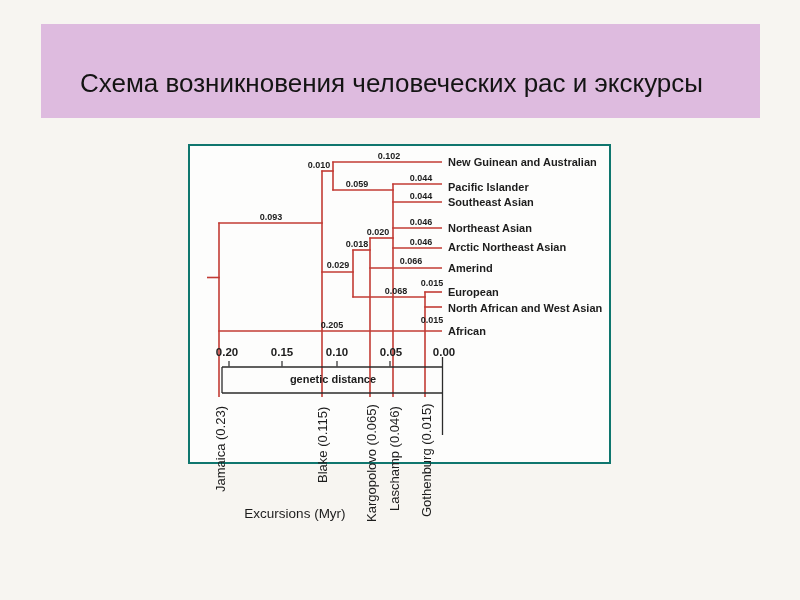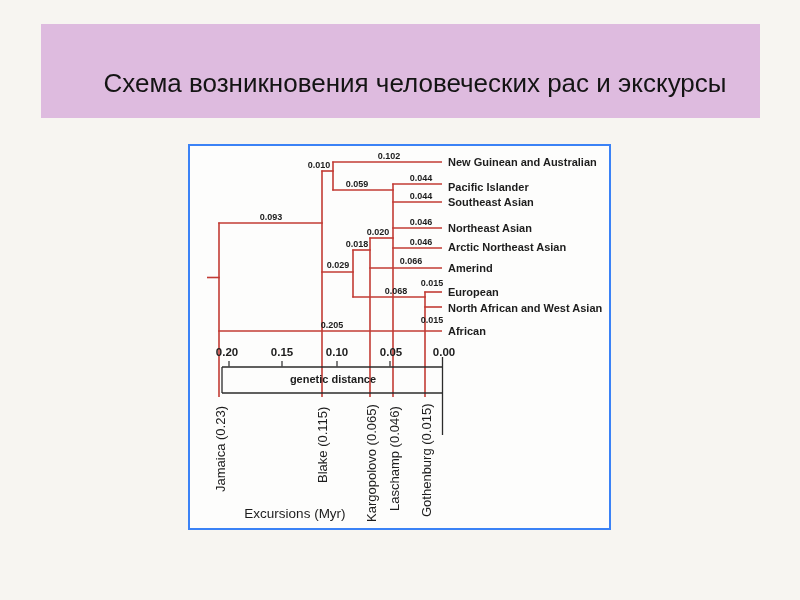--- a/index.html
+++ b/index.html
@@ -5,29 +5,29 @@
   html,body{margin:0;padding:0;}
   body{
     width:800px;height:600px;position:relative;overflow:hidden;
     background:#f7f5f1;
     font-family:"Liberation Sans", sans-serif;
   }
   .title-banner{
     position:absolute;left:41px;top:24px;width:719px;height:94px;
     background:#debbdf;
     display:flex;align-items:flex-end;
-    padding:0 10px 19px 39px;box-sizing:border-box;justify-content:center;
+    padding:0 10px 19px 39px;box-sizing:border-box;
   }
   .title-banner h1{
     margin:0;font-size:26px;font-weight:400;color:#141414;
     letter-spacing:0px;white-space:nowrap;
   }
   .diagram-panel{
-    position:absolute;left:188px;top:144px;width:423px;height:386px;
-    background:#fdfdfc;border:2px solid #3b82f6;box-sizing:border-box;
+    position:absolute;left:188px;top:144px;width:423px;height:320px;
+    background:#fdfdfc;border:2px solid #0f766e;box-sizing:border-box;
   }
   .diagram-panel svg{display:block;}
   .t{stroke:#c23b34;stroke-width:1.6;fill:none;}
   .ax{stroke:#2b2b2b;stroke-width:1.3;fill:none;}
   .tick{stroke:#2b2b2b;stroke-width:1.2;fill:none;}
   text{fill:#1d1d1d;}
   .bl{font:700 9px "Liberation Sans",sans-serif;text-anchor:middle;}
   .leaf{font:700 11px "Liberation Sans",sans-serif;text-anchor:start;}
   .axnum{font:700 11.5px "Liberation Sans",sans-serif;text-anchor:middle;}
   .gd{font:700 11px "Liberation Sans",sans-serif;text-anchor:middle;}

